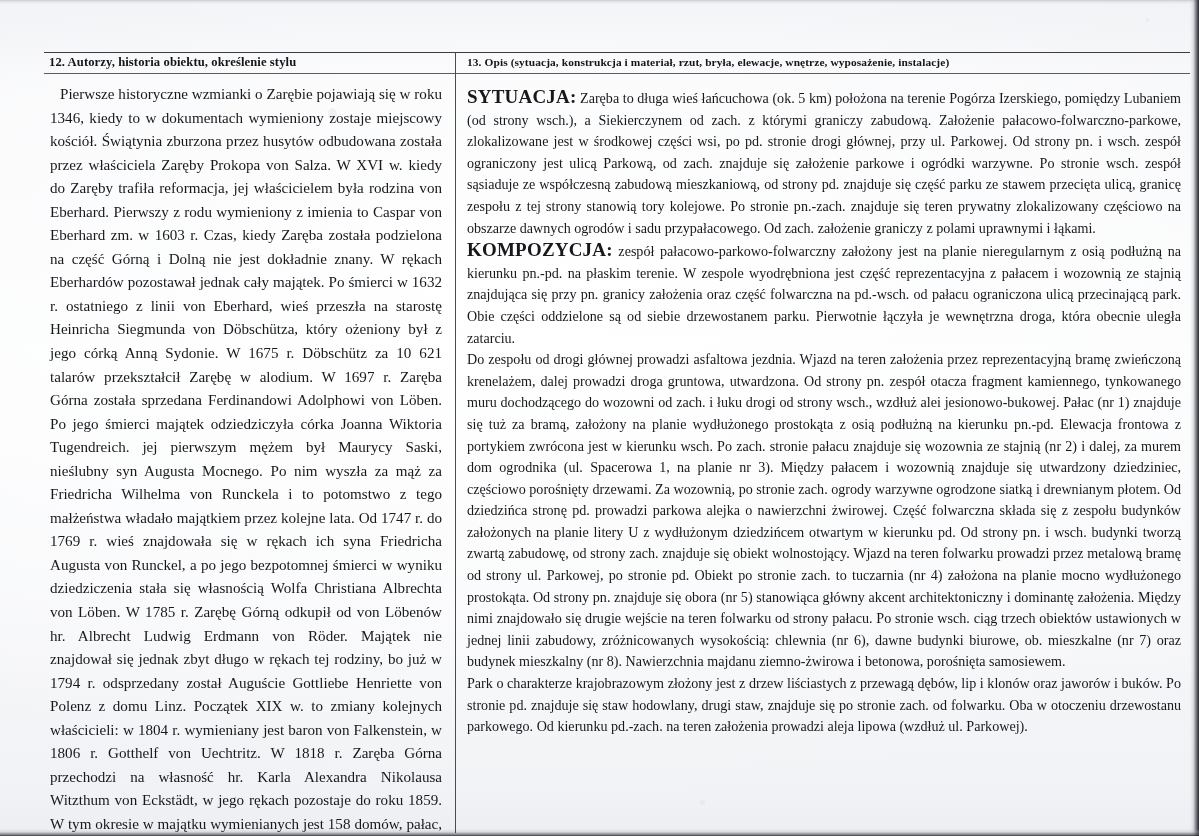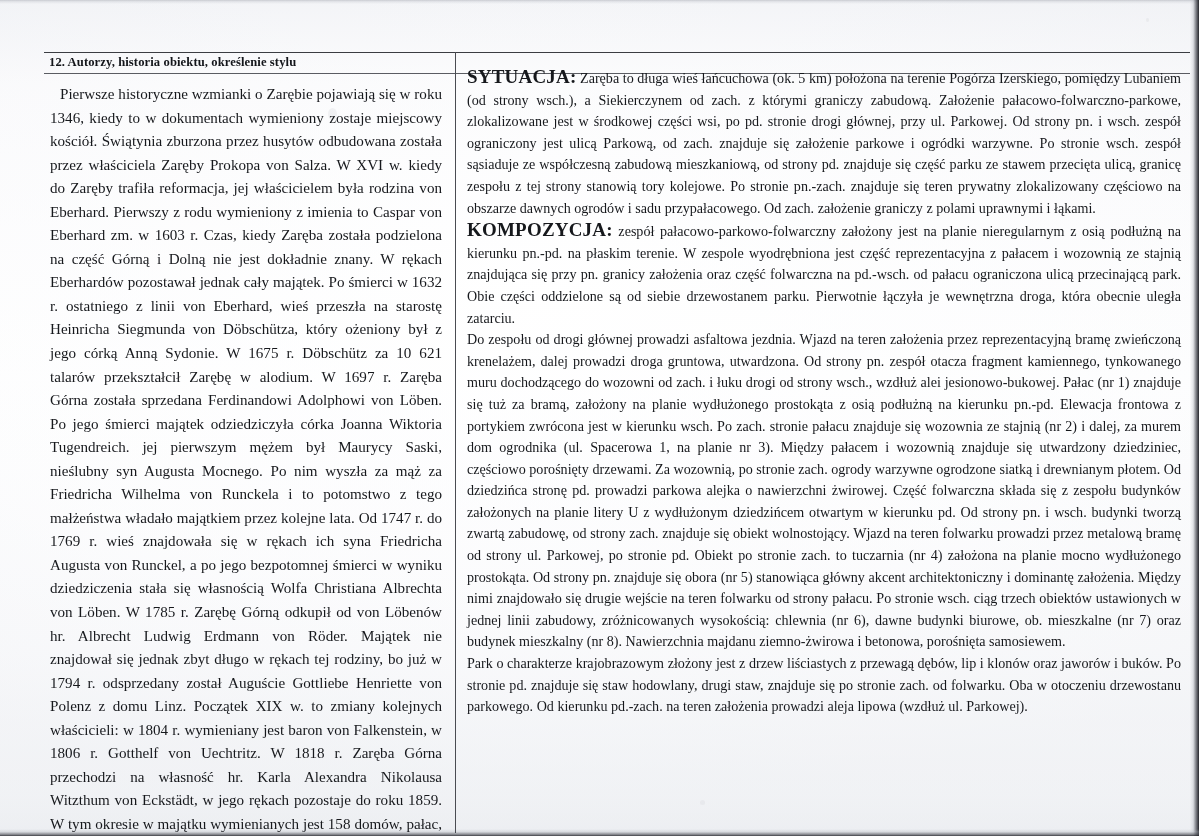--- a/index.html
+++ b/index.html
@@ -192,20 +192,21 @@
     <div class="rule-divider"></div>
 
     <div class="col col-left">
       <div class="field-header">12. Autorzy, historia obiektu, określenie stylu</div>
       <div class="body-text">
         <p>Pierwsze historyczne wzmianki o Zarębie pojawiają się w roku 1346, kiedy to w dokumentach wymieniony zostaje miejscowy kościół. Świątynia zburzona przez husytów odbudowana została przez właściciela Zaręby Prokopa von Salza. W XVI w. kiedy do Zaręby trafiła reformacja, jej właścicielem była rodzina von Eberhard. Pierwszy z rodu wymieniony z imienia to Caspar von Eberhard zm. w 1603 r. Czas, kiedy Zaręba została podzielona na część Górną i Dolną nie jest dokładnie znany. W rękach Eberhardów pozostawał jednak cały majątek. Po śmierci w 1632 r. ostatniego z linii von Eberhard, wieś przeszła na starostę Heinricha Siegmunda von Döbschütza, który ożeniony był z jego córką Anną Sydonie. W 1675 r. Döbschütz za 10 621 talarów przekształcił Zarębę w alodium. W 1697 r. Zaręba Górna została sprzedana Ferdinandowi Adolphowi von Löben. Po jego śmierci majątek odziedziczyła córka Joanna Wiktoria Tugendreich. jej pierwszym mężem był Maurycy Saski, nieślubny syn Augusta Mocnego. Po nim wyszła za mąż za Friedricha Wilhelma von Runckela i to potomstwo z tego małżeństwa władało majątkiem przez kolejne lata. Od 1747 r. do 1769 r. wieś znajdowała się w rękach ich syna Friedricha Augusta von Runckel, a po jego bezpotomnej śmierci w wyniku dziedziczenia stała się własnością Wolfa Christiana Albrechta von Löben. W 1785 r. Zarębę Górną odkupił od von Löbenów hr. Albrecht Ludwig Erdmann von Röder. Majątek nie znajdował się jednak zbyt długo w rękach tej rodziny, bo już w 1794 r. odsprzedany został Auguście Gottliebe Henriette von Polenz z domu Linz. Początek XIX w. to zmiany kolejnych właścicieli: w 1804 r. wymieniany jest baron von Falkenstein, w 1806 r. Gotthelf von Uechtritz. W 1818 r. Zaręba Górna przechodzi na własność hr. Karla Alexandra Nikolausa Witzthum von Eckstädt, w jego rękach pozostaje do roku 1859. W tym okresie w majątku wymienianych jest 158 domów, pałac, kościół parafialny, szkoła ewangelicka, 2 młyny wodne, wiatrak, olejarnia, tartak. W 1870 r. Zaręba Górna znajduje się rękach baronowej von Steinäcker, z domu Vierbaum. Majątek obejmował 1415 mórg i przynosił 1918 talarów rocznego dochodu. (c.d. załącznik nr 1)</p>
       </div>
     </div>
 
     <div class="col col-right">
+      <div class="field-header">13. Opis (sytuacja, konstrukcja i materiał, rzut, bryła, elewacje, wnętrze, wyposażenie, instalacje)</div>
       <div class="body-text">
 
         <p><span class="lead">SYTUACJA:</span><span> Zaręba to długa wieś łańcuchowa (ok. 5 km) położona na terenie Pogórza Izerskiego, pomiędzy Lubaniem (od strony wsch.), a Siekierczynem od zach. z którymi graniczy zabudową. Założenie pałacowo-folwarczno-parkowe, zlokalizowane jest w środkowej części wsi, po pd. stronie drogi głównej, przy ul. Parkowej. Od strony pn. i wsch. zespół ograniczony jest ulicą Parkową, od zach. znajduje się założenie parkowe i ogródki warzywne. Po stronie wsch. zespół sąsiaduje ze współczesną zabudową mieszkaniową, od strony pd. znajduje się część parku ze stawem przecięta ulicą, granicę zespołu z tej strony stanowią tory kolejowe. Po stronie pn.-zach. znajduje się teren prywatny zlokalizowany częściowo na obszarze dawnych ogrodów i sadu przypałacowego. Od zach. założenie graniczy z polami uprawnymi i łąkami.</span></p>
 
         <p><span class="lead">KOMPOZYCJA:</span><span> zespół pałacowo-parkowo-folwarczny założony jest na planie nieregularnym z osią podłużną na kierunku pn.-pd. na płaskim terenie. W zespole wyodrębniona jest część reprezentacyjna z pałacem i wozownią ze stajnią znajdująca się przy pn. granicy założenia oraz część folwarczna na pd.-wsch. od pałacu ograniczona ulicą przecinającą park. Obie części oddzielone są od siebie drzewostanem parku. Pierwotnie łączyła je wewnętrzna droga, która obecnie uległa zatarciu.</span></p>
 
         <p><span>Do zespołu od drogi głównej prowadzi asfaltowa jezdnia. Wjazd na teren założenia przez reprezentacyjną bramę zwieńczoną krenelażem, dalej prowadzi droga gruntowa, utwardzona. Od strony pn. zespół otacza fragment kamiennego, tynkowanego muru dochodzącego do wozowni od zach. i łuku drogi od strony wsch., wzdłuż alei jesionowo-bukowej. Pałac (nr 1) znajduje się tuż za bramą, założony na planie wydłużonego prostokąta z osią podłużną na kierunku pn.-pd. Elewacja frontowa z portykiem zwrócona jest w kierunku wsch. Po zach. stronie pałacu znajduje się wozownia ze stajnią (nr 2) i dalej, za murem dom ogrodnika (ul. Spacerowa 1, na planie nr 3). Między pałacem i wozownią znajduje się utwardzony dziedziniec, częściowo porośnięty drzewami. Za wozownią, po stronie zach. ogrody warzywne ogrodzone siatką i drewnianym płotem. Od dziedzińca stronę pd. prowadzi parkowa alejka o nawierzchni  żwirowej. Część folwarczna składa się z zespołu budynków założonych na planie litery U z wydłużonym dziedzińcem otwartym w kierunku pd. Od strony pn. i wsch. budynki tworzą zwartą zabudowę, od strony zach. znajduje się obiekt wolnostojący. Wjazd na teren folwarku prowadzi przez metalową bramę od strony ul. Parkowej, po stronie pd. Obiekt po stronie zach. to tuczarnia (nr 4) założona na planie mocno wydłużonego prostokąta. Od strony pn. znajduje się obora (nr 5) stanowiąca główny akcent architektoniczny i dominantę założenia. Między nimi znajdowało się drugie wejście na teren folwarku od strony pałacu. Po stronie wsch. ciąg trzech obiektów ustawionych w jednej linii zabudowy, zróżnicowanych wysokością: chlewnia (nr 6), dawne budynki biurowe, ob. mieszkalne (nr 7) oraz budynek mieszkalny (nr 8). Nawierzchnia majdanu ziemno-żwirowa i betonowa, porośnięta samosiewem.</span></p>
 
         <p><span>Park o charakterze krajobrazowym złożony jest z drzew liściastych z przewagą dębów, lip i klonów oraz jaworów i buków. Po stronie pd. znajduje się staw hodowlany, drugi staw, znajduje się po stronie zach. od folwarku. Oba w otoczeniu drzewostanu parkowego. Od kierunku pd.-zach. na teren założenia prowadzi aleja lipowa (wzdłuż ul. Parkowej).</span></p>
 

